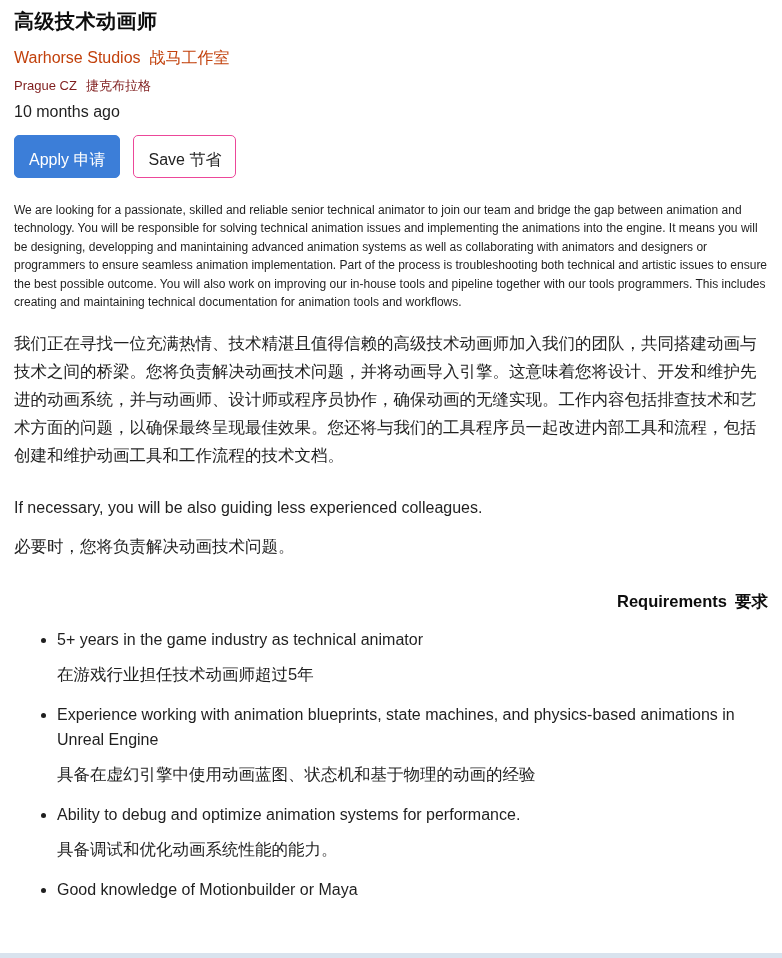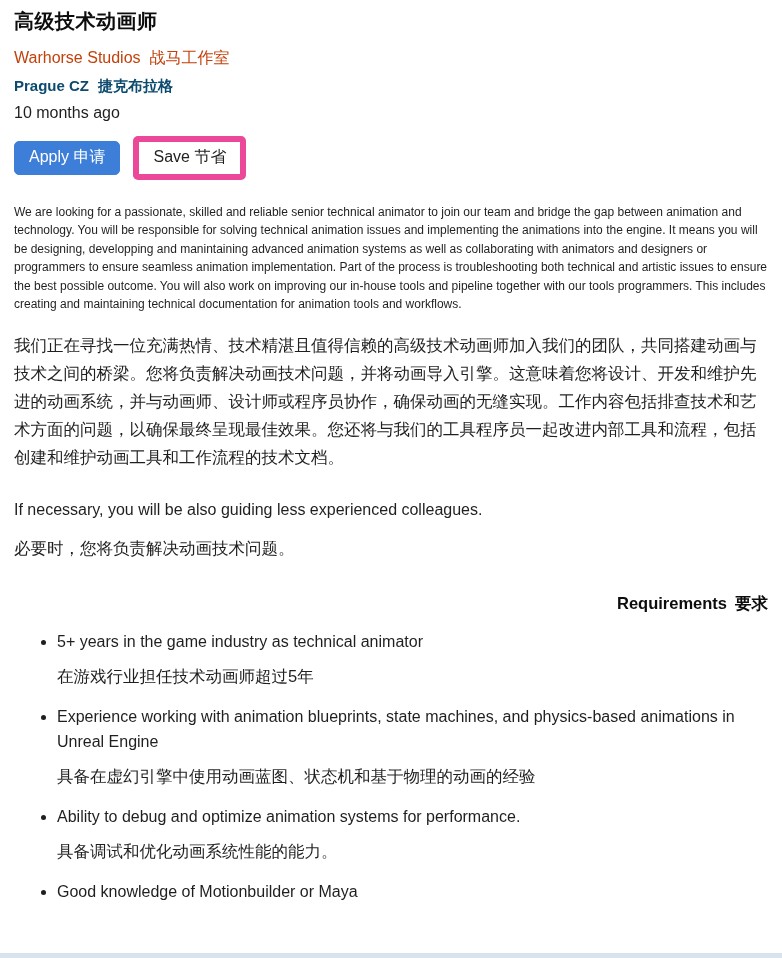--- a/index.html
+++ b/index.html
@@ -26,53 +26,52 @@
     margin: 2px 0 13px 0;
     letter-spacing: 0.5px;
   }
   .company-line {
     color: #c2410c;
     font-size: 16px;
     margin: 0 0 8px 0;
     cursor: pointer;
   }
   .meta-line {
-    font-size: 15px;
+    font-size: 13px;
     margin: 0 0 8px 0;
-    color: #0c4a6e;
-    font-weight: bold;
+    color: #7f1d1d;
   }
   .posted-line {
     font-size: 16px;
     margin: 0 0 14px 0;
     color: #1f1f1f;
   }
   .zh-gap { margin-left: 9px; }
   .btn-row {
     display: flex;
     gap: 13px;
     align-items: center;
     margin: 2px 0 0 0;
   }
   .btn {
     font-family: inherit;
     font-size: 16px;
     line-height: 1.3;
-    padding: 5px 14px 6px 14px;
+    padding: 14px 14px 6px 14px;
     border-radius: 5px;
     cursor: pointer;
   }
   .btn-apply {
     background: #3c7ed8;
     border: 1px solid #3c7ed8;
     color: #ffffff;
   }
   .btn-save {
     background: #ffffff;
-    border: 6px solid #ec4899;
+    border: 1px solid #ec4899;
     color: #222222;
   }
   .para-en {
     font-size: 12px;
     line-height: 1.54;
     margin: 23px 0 0 0;
   }
   .para-zh {
     font-size: 16.5px;
     line-height: 1.7;

